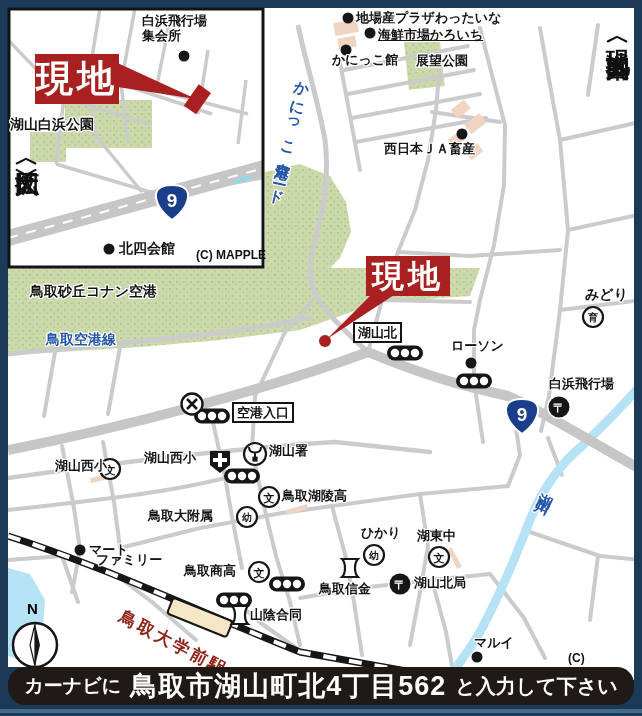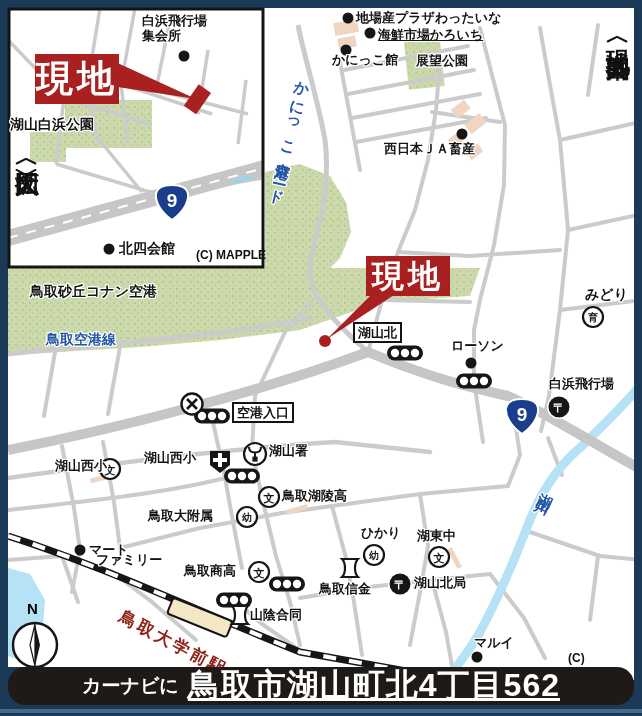--- a/index.html
+++ b/index.html
@@ -34,21 +34,21 @@
        color:#8f2318;letter-spacing:3px;transform:rotate(28deg);transform-origin:left top;
        z-index:6;text-shadow:-1px -1px 0 #fff,1px -1px 0 #fff,-1px 1px 0 #fff,1px 1px 0 #fff;}
   #mapple-main{position:absolute;left:564px;top:650px;background:#fff;color:#111;
        font-weight:bold;font-size:12px;padding:1px 4px;z-index:6;}
   #mapple-inset{position:absolute;left:196px;top:248px;font-weight:bold;font-size:12px;
        color:#111;z-index:6;}
   #north-label{position:absolute;left:27px;top:600px;font-size:15px;font-weight:bold;z-index:6;}
   #footer-bar{position:absolute;left:8px;top:667px;width:626px;height:38px;background:#1f1a15;
        display:flex;align-items:center;justify-content:center;gap:9px;z-index:10;color:#fff;border-radius:17px;}
   #footer-bar .f-small{font-size:19px;font-weight:bold;}
-  #footer-bar .f-addr{font-size:32px;font-weight:bold;letter-spacing:1px;text-decoration:underline;}
+  #footer-bar .f-addr{font-size:27px;font-weight:bold;letter-spacing:1px;}
   #footer-bar .f-mid{font-size:20px;font-weight:bold;}
 </style>
 </head>
 <body>
 
 <div id="stage">
   <div id="map">
 
     <svg id="mapsvg" width="642" height="716" viewBox="0 0 642 716" style="left:-8px;top:-8px;">
       <defs>
@@ -359,16 +359,17 @@
     <div id="genchi-inset" class="genchi">現地</div>
     <div class="lbl big" style="left:2px;top:109px;">湖山白浜公園</div>
     <div id="inset-title" class="vert" style="left:3px;top:142px;">〈拡大図〉</div>
     <div class="lbl big" style="left:111px;top:233px;">北四会館</div>
     <div id="mapple-inset" style="left:188px;top:240px;">(C) MAPPLE</div>
   </div>
 
   <div id="footer-bar">
     <span class="f-small">カーナビに</span>
     <span class="f-addr">鳥取市湖山町北4丁目562</span>
+    <span class="f-mid">と入力して下さい</span>
   </div>
 
   <div id="frame-bottom-accent"></div>
 </div>
 
 </body></html>

